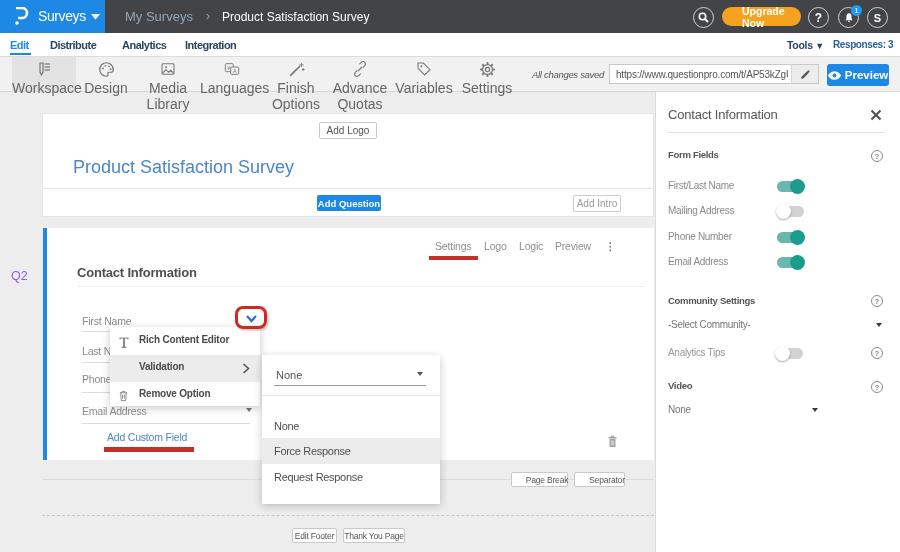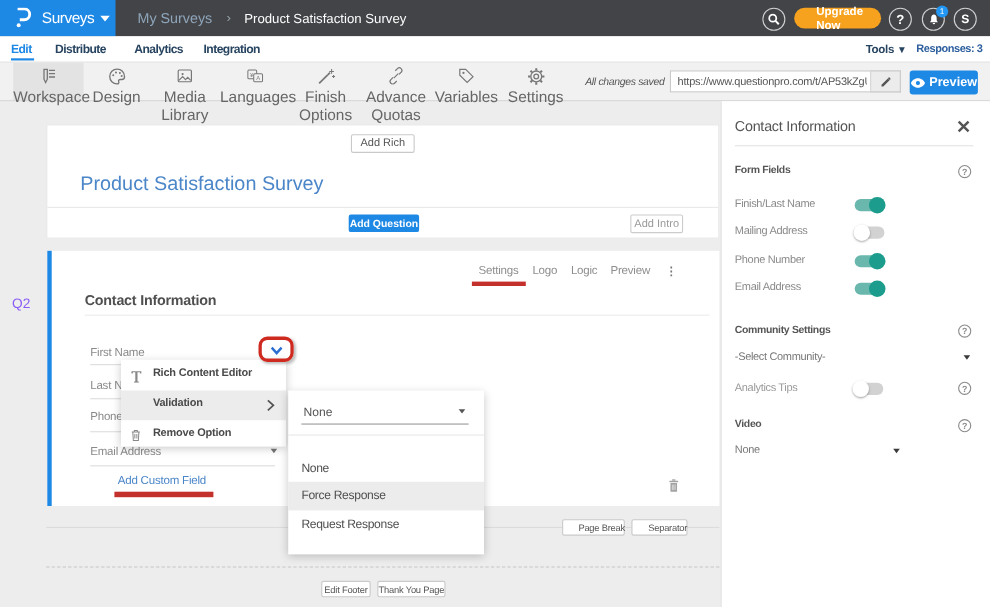--- a/index.html
+++ b/index.html
@@ -232,21 +232,21 @@
       <path d="M12 0 C6 0 1.7 4.5 0 8 c1.7 3.5 6 8 12 8 s10.3-4.5 12-8 c-1.7-3.5-6-8-12-8 z" fill="#fff"></path>
       <circle cx="12" cy="8" r="3.5" fill="#1e88e5"></circle>
     </svg>
   <span>Preview</span>
 </div>
 
 <div class="abs" id="sidebar"></div>
 <div class="abs" id="q2lbl">Q2</div>
 
 <div class="abs card" id="card1"></div>
-<div class="abs" id="addlogo">Add Rich</div>
+<div class="abs" id="addlogo">Add Logo</div>
 <div class="abs" id="title">Product Satisfaction Survey</div>
 <div class="abs" id="card1line"></div>
 <div class="abs" id="addq">Add Question</div>
 <div class="abs" id="addintro">Add Intro</div>
 
 <div class="abs card" id="card2"></div>
 <div class="abs qtab" style="left:435px;">Settings</div>
 <div class="abs qtab" style="left:484px;">Logo</div>
 <div class="abs qtab" style="left:519px;">Logic</div>
 <div class="abs qtab" style="left:555px;">Preview</div>
@@ -326,21 +326,21 @@
 
 <div class="abs" style="left:668px; top:107px; font-size:13px; letter-spacing:-0.2px; color:#555;">Contact Information</div>
 <svg class="abs" style="left:870px; top:109px;" width="12" height="12" viewBox="0 0 12 12">
     <path d="M1.5 1.5 L10.5 10.5 M10.5 1.5 L1.5 10.5" stroke="#555" stroke-width="2.2"></path>
   </svg>
 <div class="abs" style="left:668px; top:132px; width:217px; height:1px; background:#e3e3e3;"></div>
 
 <div class="abs sbhead" style="top:149px;">Form Fields</div>
 <div class="abs qmark" style="top:150px;">?</div>
 
-<div class="abs sblbl" style="top:180px;">Finish/Last Name</div>
+<div class="abs sblbl" style="top:180px;">First/Last Name</div>
 <div class="abs toggle t-on" style="top:181px;">
     <div class="knob"></div>
   </div>
 <div class="abs sblbl" style="top:205px;">Mailing Address</div>
 <div class="abs toggle t-off" style="top:206px;">
     <div class="knob"></div>
   </div>
 <div class="abs sblbl" style="top:231px;">Phone Number</div>
 <div class="abs toggle t-on" style="top:232px;">
     <div class="knob"></div>

